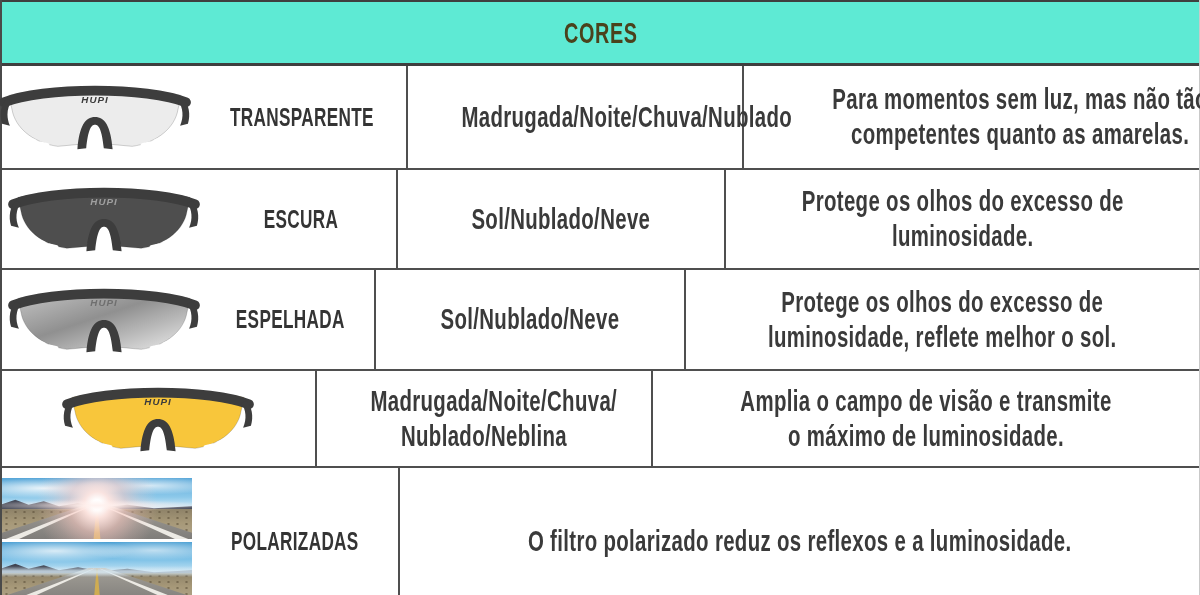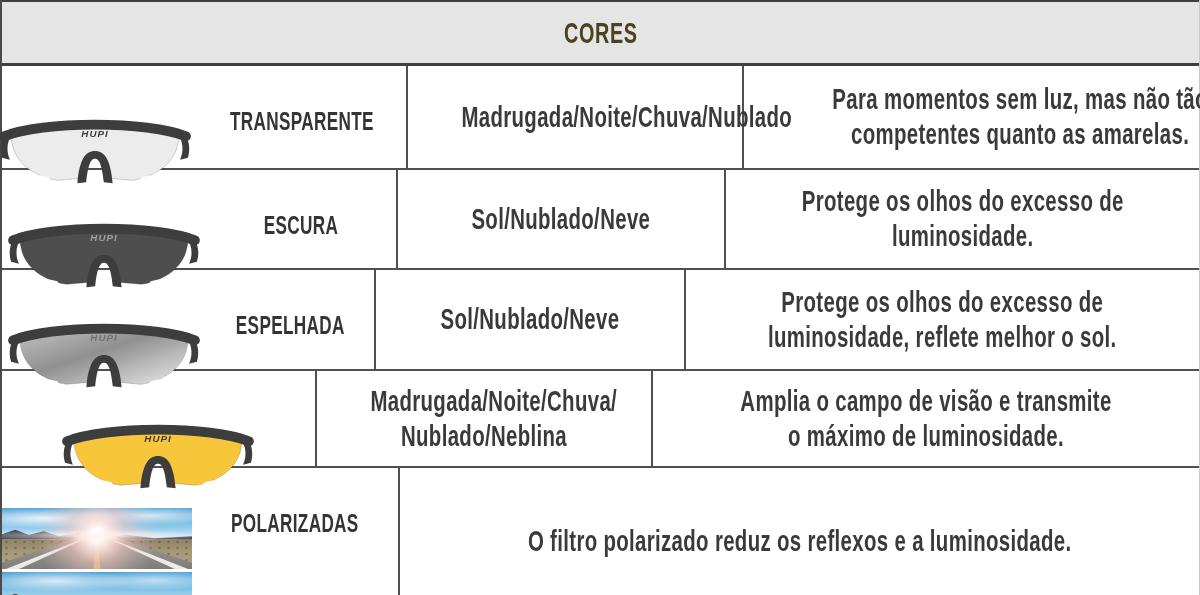--- a/index.html
+++ b/index.html
@@ -2,33 +2,33 @@
 <html><head>
 <meta charset="utf-8">
 <style>
   * { margin:0; padding:0; box-sizing:border-box; }
   html,body { width:1200px; height:595px; background:#fff; overflow:hidden;
               font-family:"Liberation Sans", sans-serif; }
   .table { width:1200px; height:595px; background:#fff;
            border-left:2px solid #4a4a4a; border-right:1px solid #c9c9c9; }
 
   
-  .header { height:66px; background:#e5e5e5; border-top:2px solid #3f3f3f;
+  .header { height:66px; background:#5eead4; border-top:2px solid #3f3f3f;
             border-bottom:3px solid #3f3f3f; display:flex; align-items:center; justify-content:center; }
   .header-title { font-size:30px; font-weight:700; color:#4a421c; letter-spacing:1px;
                   transform:scaleX(0.66); white-space:pre; }
 
   
   .row { display:flex; width:100%; }
   .row-sep { border-bottom:2px solid #4f4f4f; }
   .r1 { height:104px; } .r2 { height:100px; } .r3 { height:101px; }
   .r4 { height:97px; }  .r5 { height:147px; }
 
   .cell { display:flex; align-items:center; justify-content:center; color:#3a3a3a; }
-  .c1 { width:404px; display:flex; align-items:flex-start;margin-top:40px; }
+  .c1 { width:404px; display:flex; align-items:center; }
   .c2 { width:338px; border-left:2px solid #4f4f4f; border-right:2px solid #4f4f4f; }
   .c3 { flex:1; }
   .cspan { flex:1; border-left:2px solid #4f4f4f; }
 
   .txt { display:block; width:100%; text-align:center; white-space:pre;
          font-size:30px; line-height:1.16; font-weight:700; letter-spacing:0.5px;
          color:#3a3a3a; transform:scaleX(0.68); }
   .label-wrap { flex:1; display:flex; align-items:center; justify-content:center; }
   .lbl { display:block; width:100%; text-align:center; white-space:pre;
          font-size:26px; font-weight:700; letter-spacing:0.5px; color:#343434;

